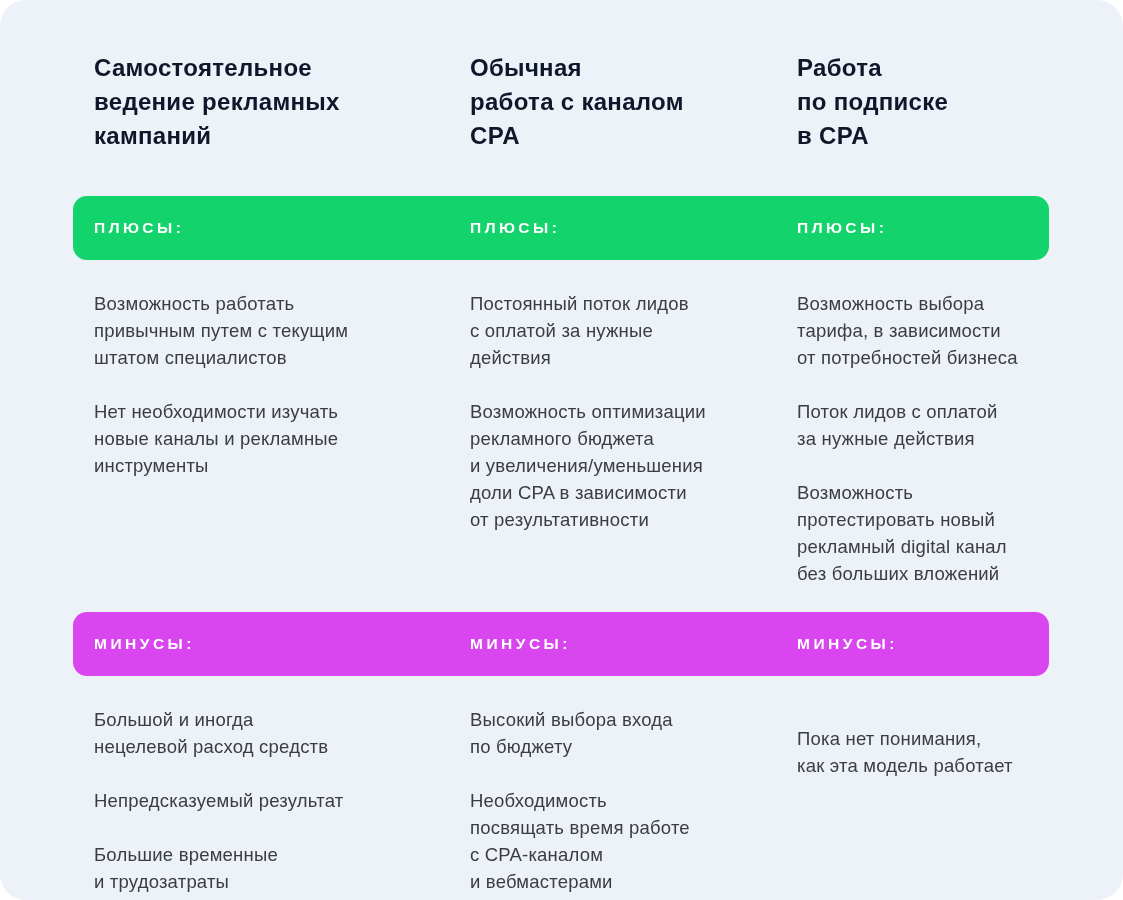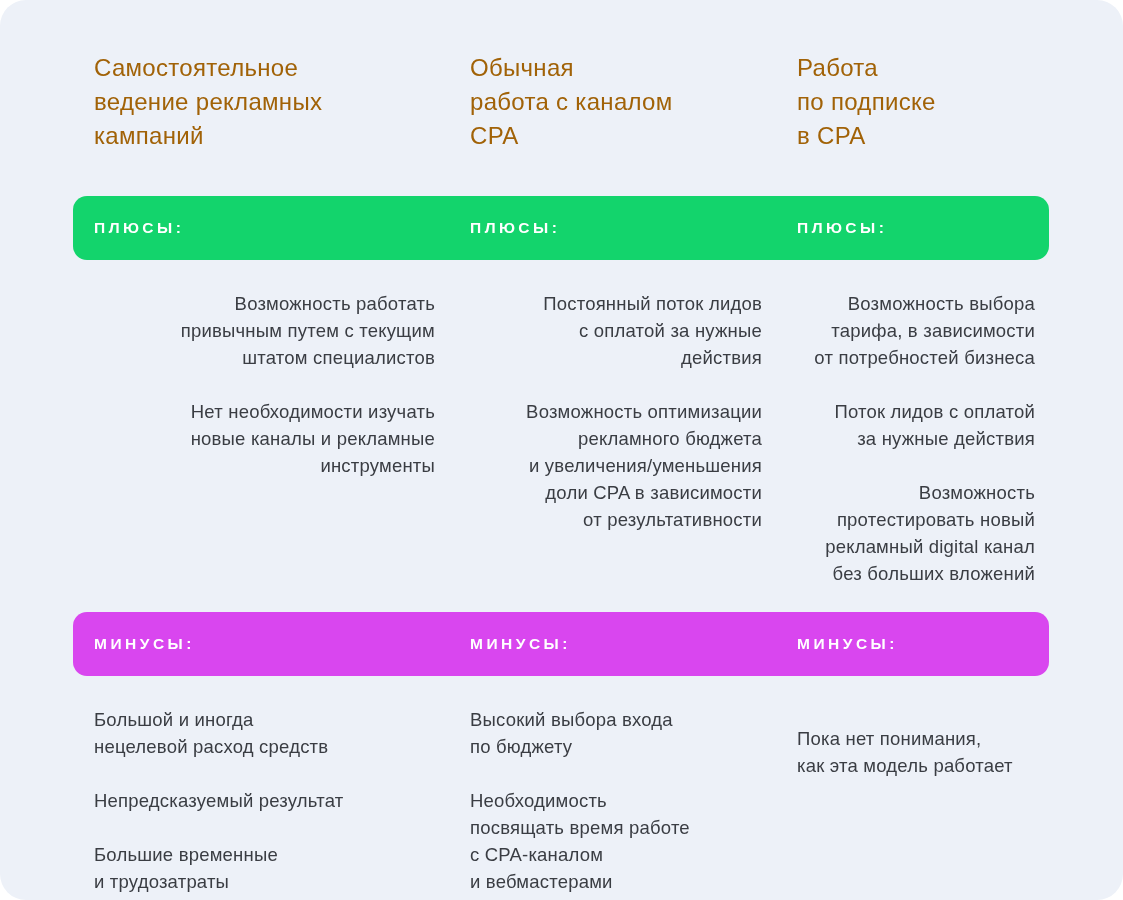--- a/index.html
+++ b/index.html
@@ -22,24 +22,24 @@
     display: grid;
     grid-template-columns: 376px 327px 273px;
   }
   .cell {
     box-sizing: border-box;
     padding-left: 21px;
     padding-right: 14px;
   }
   .col-title {
     font-size: 24px;
-    font-weight: 400;
+    font-weight: 700;
     line-height: 34px;
     letter-spacing: 0.3px;
-    color: #a16207;
+    color: #0f172a;
     white-space: pre-line;
     margin: 0;
     height: 102px;
   }
   .banner {
     display: grid;
     grid-template-columns: 376px 327px 273px;
     align-items: center;
     height: 64px;
     border-radius: 14px;
@@ -49,21 +49,21 @@
   .banner.minus { background: #d946ef; margin-top: 12px; }
   .banner-label {
     padding-left: 21px;
     color: #ffffff;
     font-size: 15.5px;
     font-weight: 700;
     letter-spacing: 3.5px;
     white-space: nowrap;
   }
   .items-row { margin-top: 30px; }
-  .items-row.pluses { min-height: 310px; text-align: right; }
+  .items-row.pluses { min-height: 310px; }
   .item {
     margin: 0 0 27px 0;
     font-size: 18.5px;
     line-height: 27px;
     letter-spacing: 0.2px;
     color: #3a3d43;
     white-space: pre-line;
   }
   .item:last-child { margin-bottom: 0; margin-top: 19px; }
 </style>

